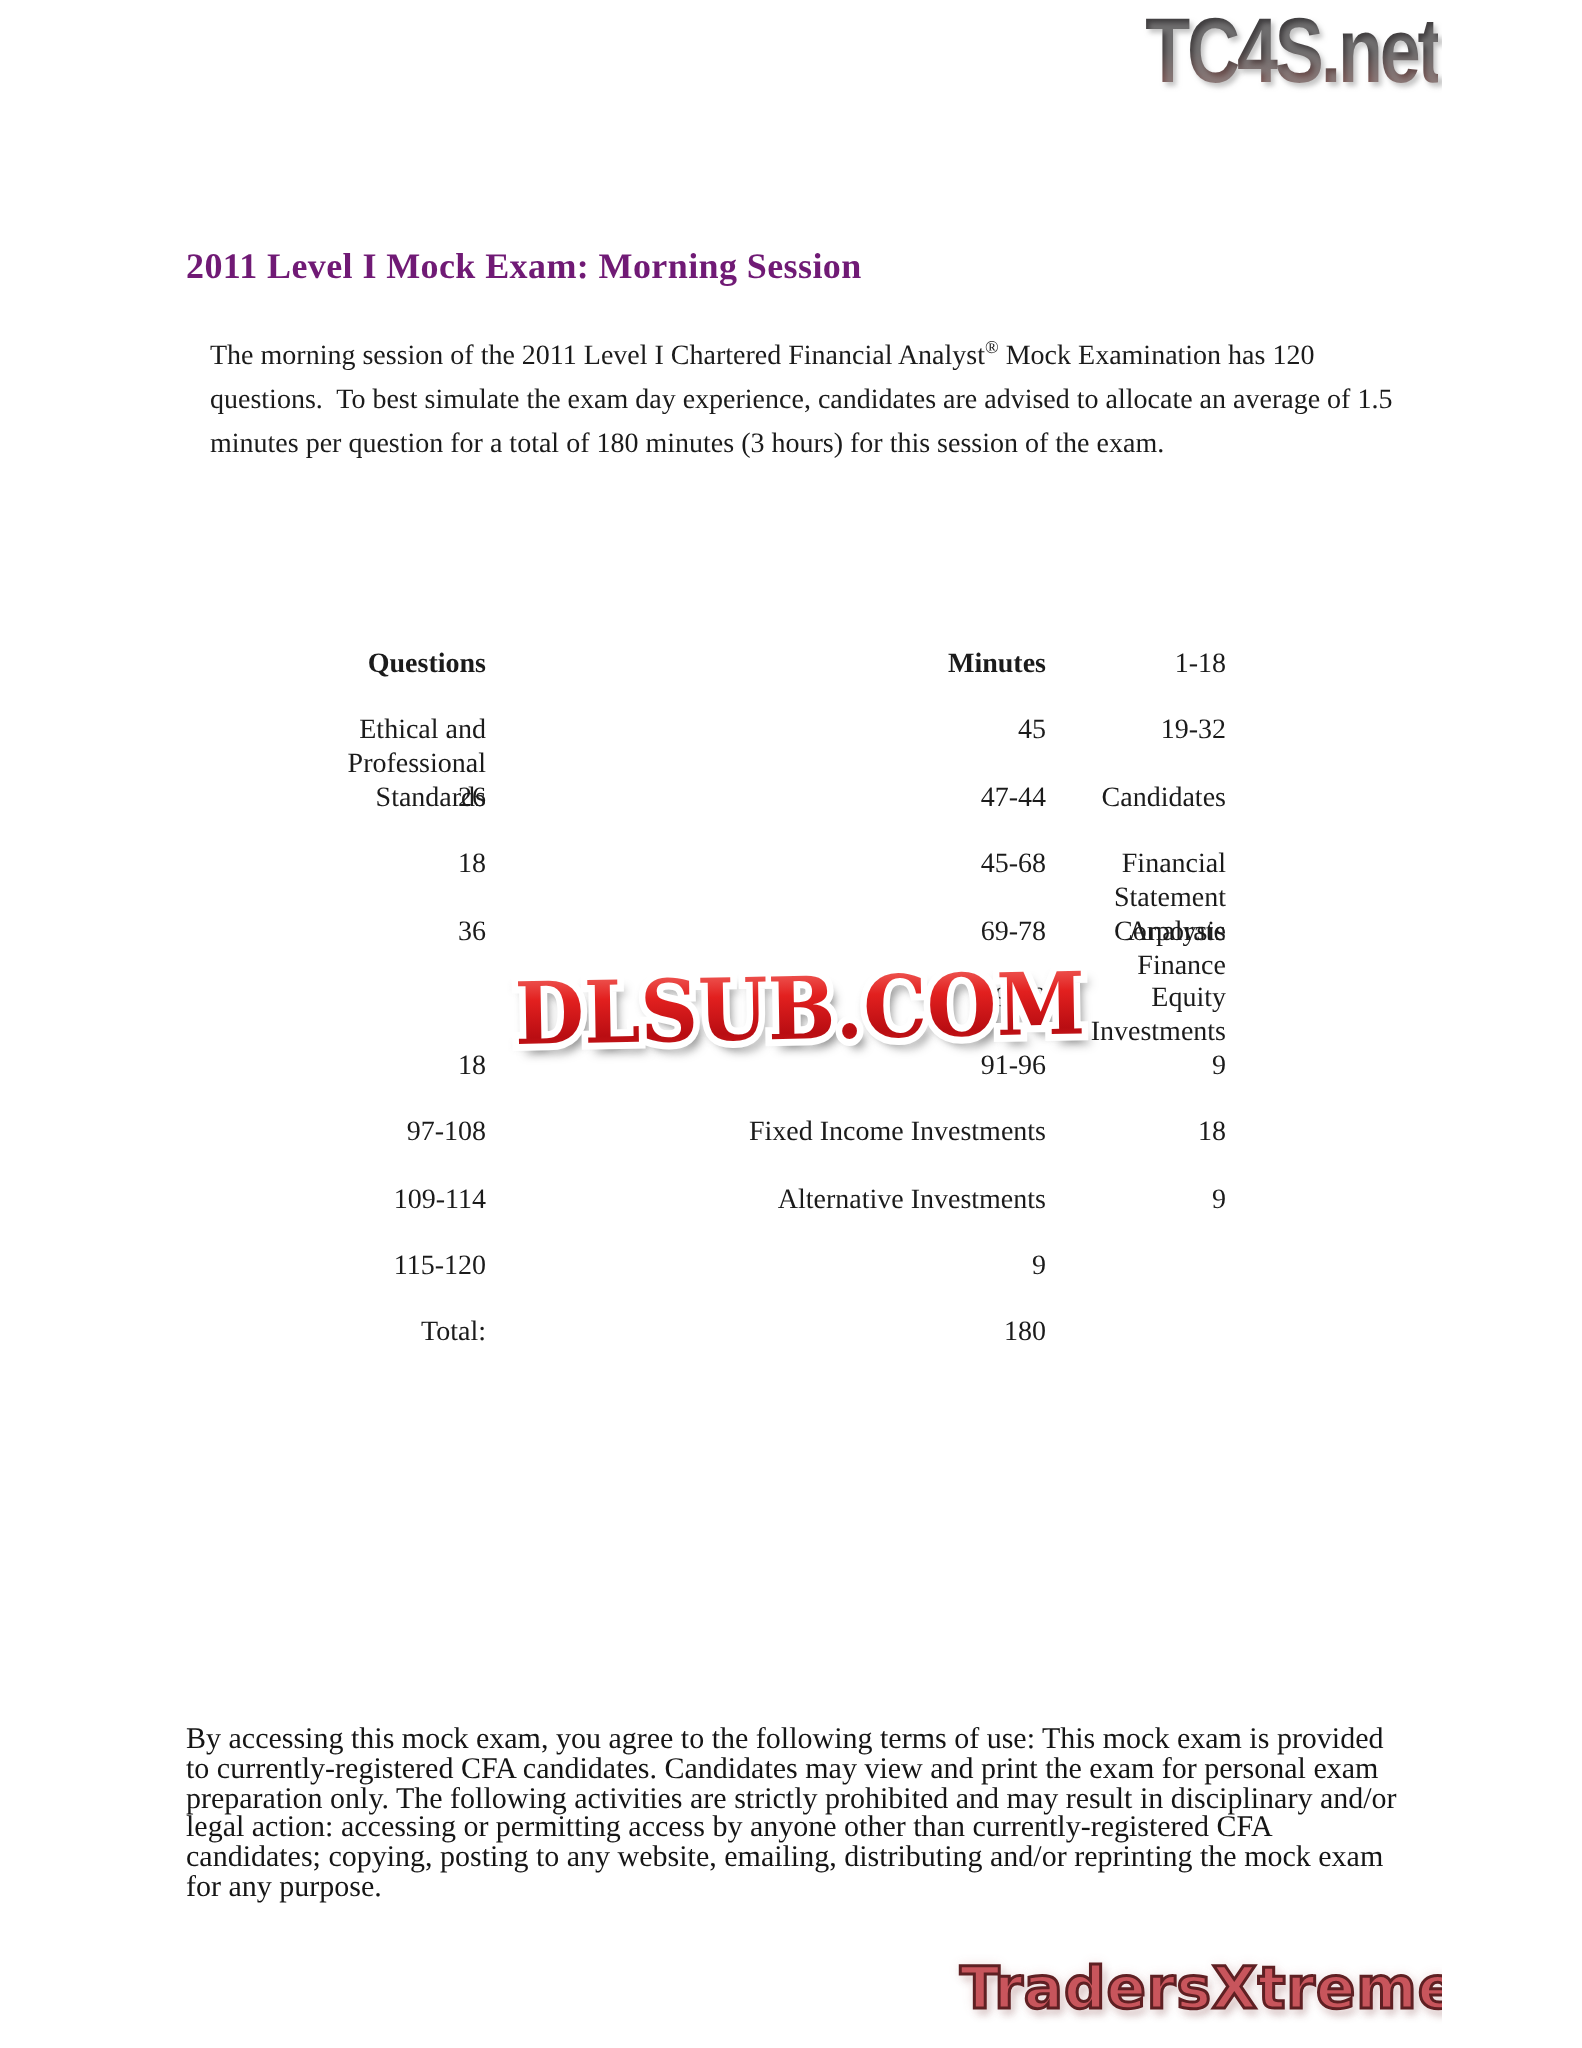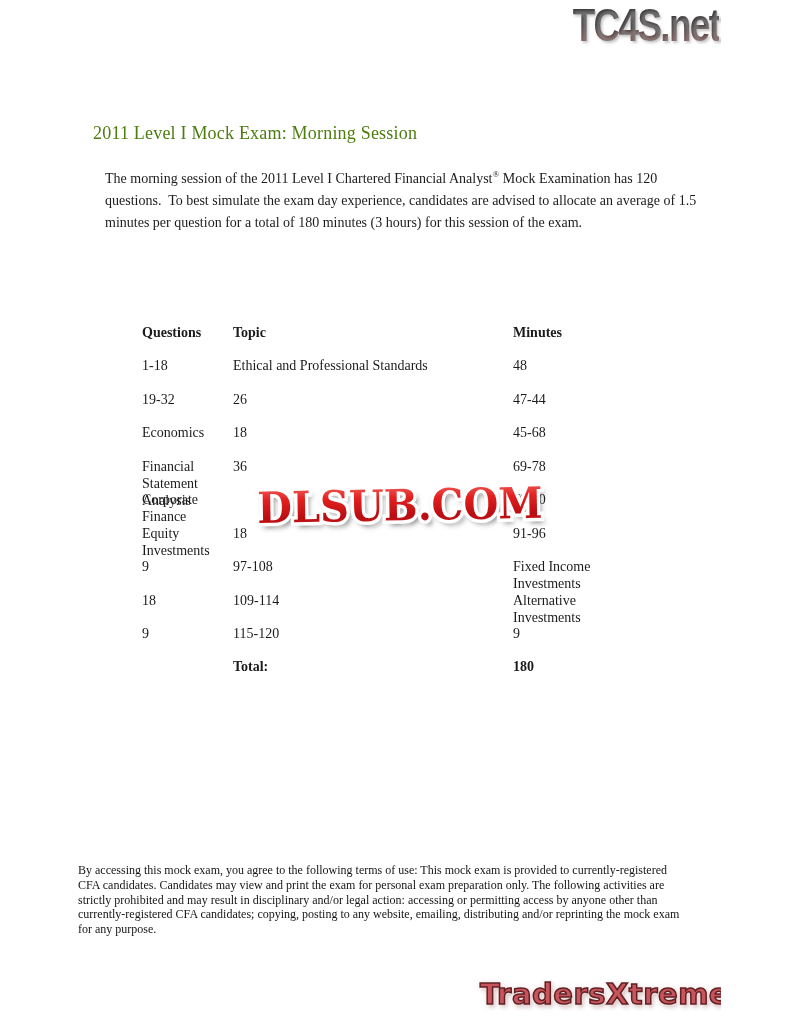--- a/index.html
+++ b/index.html
@@ -13,58 +13,58 @@
     font-family:"Liberation Sans",sans-serif;font-weight:bold;
     font-size:46px;line-height:1;letter-spacing:-2px;white-space:nowrap;
     transform:scaleX(0.80);transform-origin:100% 0;
     background:linear-gradient(180deg,#3c3c3e 0%,#454041 52%,#6f504e 78%,#8f605d 95%);
     -webkit-background-clip:text;background-clip:text;color:transparent;
     text-shadow:2px 2px 3px rgba(150,150,150,0.55);
   }
   
   .doc-title{
     position:absolute;left:93px;top:123px;
-    font-size:18px;font-weight:normal;color:#4d7c0f;letter-spacing:0.2px;text-align:center;
+    font-size:18px;font-weight:bold;color:#701a75;letter-spacing:0.2px;text-align:center;
   }
   
   .intro{
     position:absolute;left:93px;top:156px;width:612px;
     font-size:14px;line-height:22px;white-space:pre-wrap;
   }
   .intro sup{font-size:9px;line-height:0;}
   
   .exam-table{
-    position:absolute;left:142px;top:324px;
+    position:absolute;left:152px;top:324px;
     display:grid;grid-template-columns:91px 280px 90px;
-    grid-auto-rows:33.45px;font-size:14px;
+    grid-auto-rows:33.45px;font-size:14px;text-align:right;
   }
   .exam-table .cell{line-height:17px;}
   .exam-table .hdr{font-weight:bold;}
-  .exam-table .bold{font-weight:bold;}
+  .exam-table .bold{font-weight:normal;}
   
   .dlsub{
     position:absolute;left:257px;top:487px;
     font-family:"DejaVu Serif",serif;font-weight:bold;
     font-size:43px;line-height:1;white-space:nowrap;
     transform:scaleX(0.93) rotate(-1deg);transform-origin:0 0;
   }
   .dlsub .outline{
     position:absolute;left:0;top:0;color:#ffffff;
     -webkit-text-stroke:7px #ffffff;
     text-shadow:4px 5px 5px rgba(50,50,50,0.55),-2px 2px 4px rgba(120,120,120,0.35);
   }
   .dlsub .fill{
     position:relative;
     background:linear-gradient(180deg,#f4716b 0%,#e2201f 35%,#b90d12 72%,#d5201f 100%);
     -webkit-background-clip:text;background-clip:text;color:transparent;
   }
   
   .terms{
-    position:absolute;left:78px;top:863px;width:610px;
-    font-size:12px;line-height:14.8px;color:#151515;
+    position:absolute;left:93px;top:863px;width:610px;
+    font-size:15px;line-height:14.8px;color:#151515;
   }
   
   .txtreme{
     position:absolute;left:480px;top:980px;
     font-family:"DejaVu Sans",sans-serif;font-weight:bold;
     font-size:29px;line-height:1;white-space:nowrap;letter-spacing:0.5px;
     color:#c8555c;-webkit-text-stroke:1.5px #5f2023;
     text-shadow:0 0 3px rgba(255,255,255,0.95),0 0 6px rgba(235,210,210,0.9),2px 3px 4px rgba(110,50,50,0.35);
   }
 </style>
@@ -74,32 +74,31 @@
 <div class="page">
 
   <div class="tc4s">TC4S.net</div>
 
   <h1 class="doc-title" style="margin:0;font-size:18px;">2011 Level I Mock Exam: Morning Session</h1>
 
   <p class="intro" style="margin:12px;"><span>The morning session of the 2011 Level I Chartered Financial Analyst</span><sup>®</sup><span> Mock Examination has 120 questions.  To best simulate the exam day experience, candidates are advised to allocate an average of 1.5 minutes per question for a total of 180 minutes (3 hours) for this session of the exam.</span></p>
 
   <div class="exam-table">
     <div class="cell hdr">Questions</div>
-    <div class="cell hdr">Topic</div>
     <div class="cell hdr">Minutes</div>
 
     <div class="cell">1-18</div>
     <div class="cell">Ethical and Professional Standards</div>
-    <div class="cell">48</div>
+    <div class="cell">45</div>
 
     <div class="cell">19-32</div>
     <div class="cell">26</div>
 
     <div class="cell">47-44</div>
-    <div class="cell">Economics</div>
+    <div class="cell">Candidates</div>
     <div class="cell">18</div>
 
     <div class="cell">45-68</div>
     <div class="cell">Financial Statement Analysis</div>
     <div class="cell">36</div>
 
     <div class="cell">69-78</div>
     <div class="cell">Corporate Finance</div>
     <div class="cell"></div>
 

